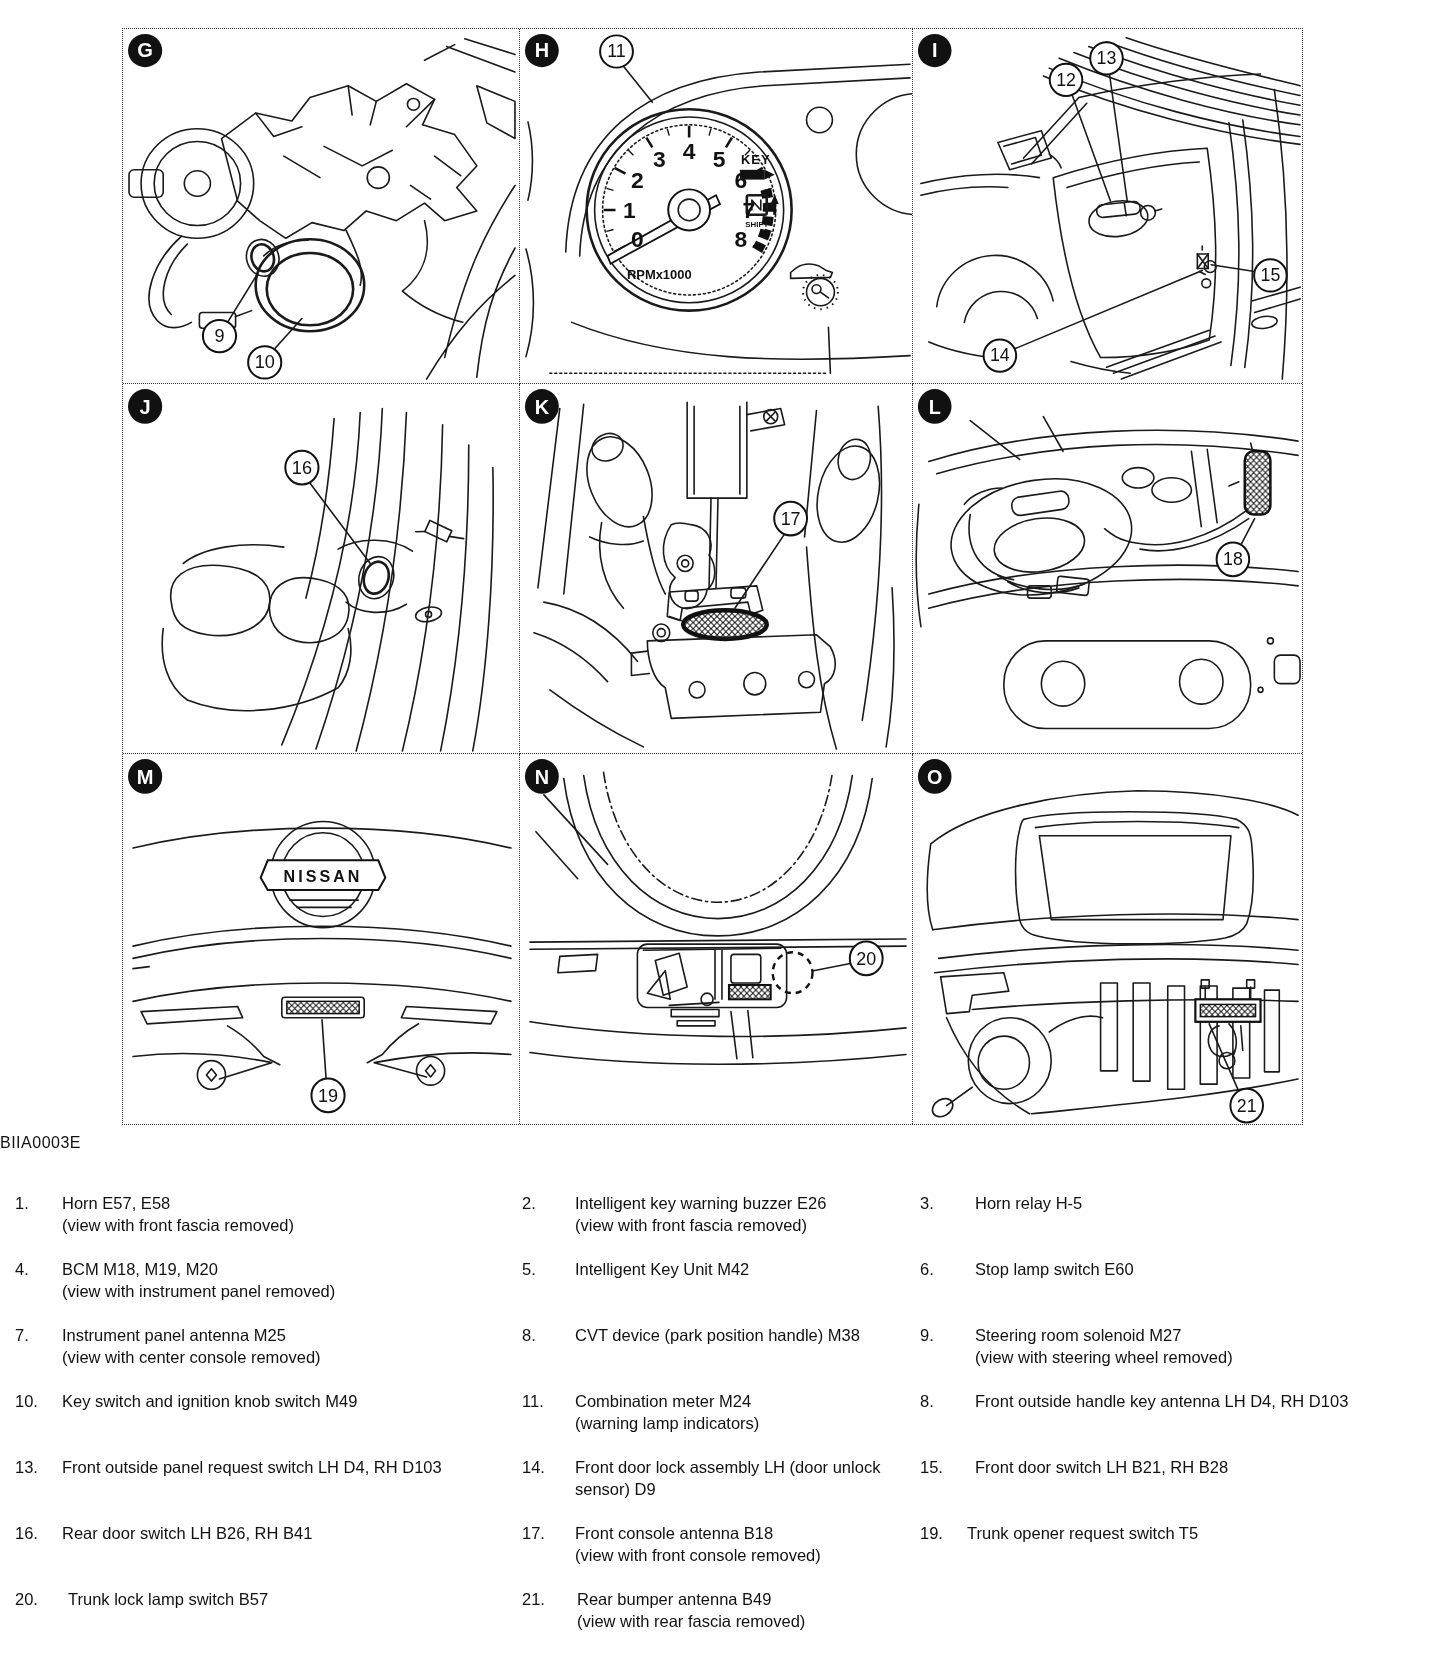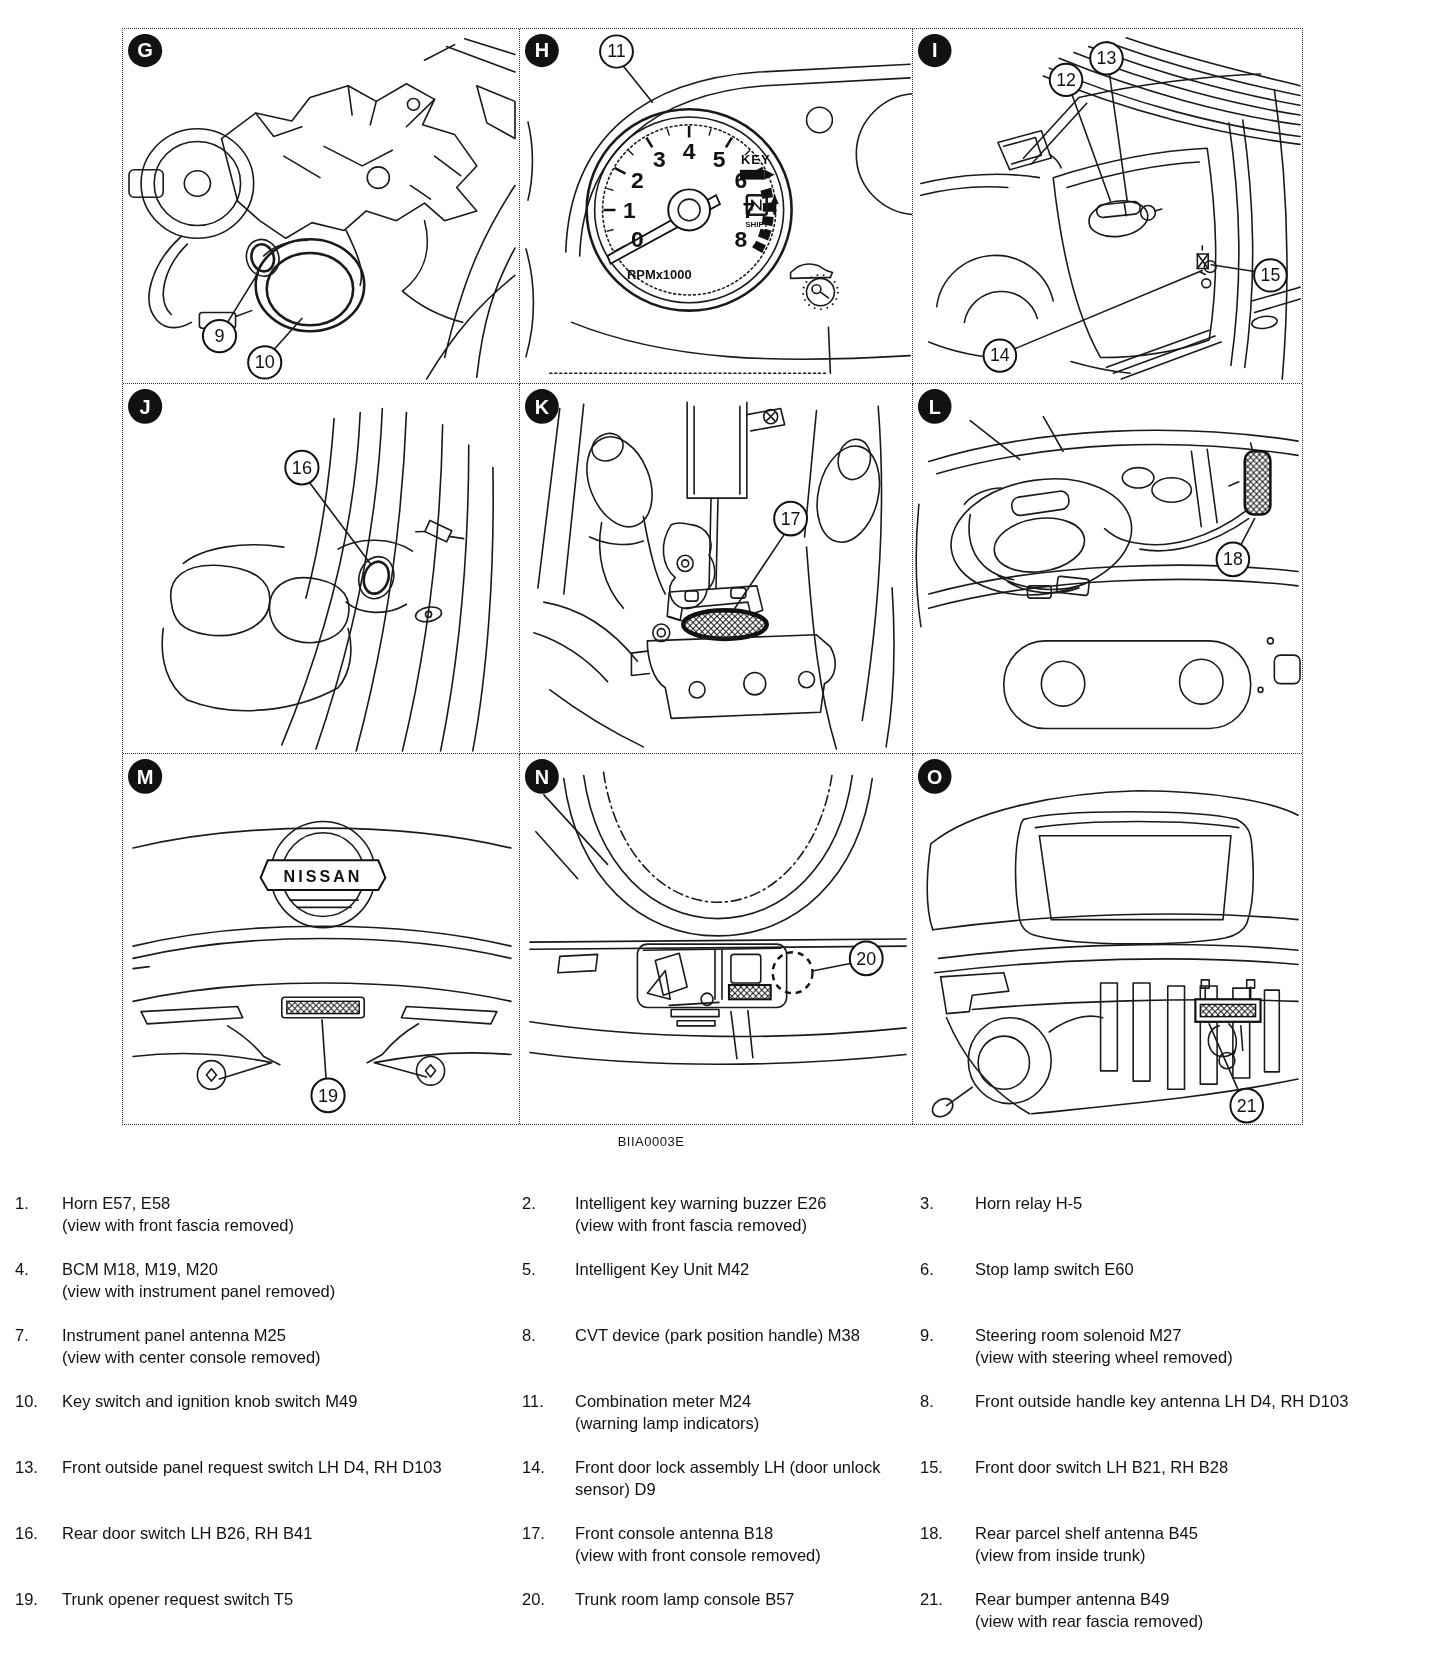--- a/index.html
+++ b/index.html
@@ -20,22 +20,22 @@
   .art { stroke:#1a1a1a; fill:none; stroke-width:1.6; stroke-linecap:round; stroke-linejoin:round; }
   .art2 { stroke:#1a1a1a; fill:none; stroke-width:2.6; stroke-linecap:round; stroke-linejoin:round; }
   .badge-t { fill:#fff; font-weight:bold; font-size:20px; text-anchor:middle; }
   .cnum { font-size:18px; text-anchor:middle; }
   .gnum { font-size:23px; font-weight:bold; text-anchor:middle; }
   .glabel { font-size:13px; font-weight:bold; text-anchor:middle; letter-spacing:1px; }
   .gsmall { font-size:8px; font-weight:bold; text-anchor:middle; }
   .grpm { font-size:13px; font-weight:bold; text-anchor:middle; }
   .nissan { font-size:16px; font-weight:bold; letter-spacing:3px; text-anchor:middle; }
   .figcode {
-    position:absolute; top:1134px; left:0; width:1302px; text-align:center;
-    font-size:13px; letter-spacing:0.5px;
+    position:absolute; top:1134px; left:0; width:1302px; text-align:left;
+    font-size:16px; letter-spacing:0.5px;
   }
   .legend {
     position:absolute; top:1192px; left:15px; width:1415px;
     display:grid; grid-template-columns:507px 398px 1fr; grid-auto-rows:minmax(66px,auto);
     font-size:16.5px; line-height:22px;
   }
   .litem { display:flex; align-items:flex-start; padding-right:18px; box-sizing:border-box; }
   .ln { flex-shrink:0; }
   .n1 { width:47px; } .n2 { width:53px; } .n3 { width:55px; }
   .ltext { flex:1; }
@@ -543,32 +543,28 @@
       </div>
 
     <div class="litem">
         <span class="ln n1">16.</span>
         <span class="ltext"><span>Rear door switch LH B26, RH B41</span></span>
       </div>
     <div class="litem">
         <span class="ln n2">17.</span>
         <span class="ltext"><span>Front console antenna B18</span><br><span>(view with front console removed)</span></span>
       </div>
-    <div class="litem">
-        <span class="ln n3">18.</span>
-        <span class="ltext"><span>Rear parcel shelf antenna B45</span><br><span>(view from inside trunk)</span></span>
-      </div>
 
     <div class="litem">
         <span class="ln n1">19.</span>
         <span class="ltext"><span>Trunk opener request switch T5</span></span>
       </div>
     <div class="litem">
         <span class="ln n2">20.</span>
-        <span class="ltext"><span>Trunk room lamp console B57</span></span>
+        <span class="ltext"><span>Trunk lock lamp switch B57</span></span>
       </div>
     <div class="litem">
         <span class="ln n3">21.</span>
         <span class="ltext"><span>Rear bumper antenna B49</span><br><span>(view with rear fascia removed)</span></span>
       </div>
   </div>
 
 </div>
 
 </body></html>

